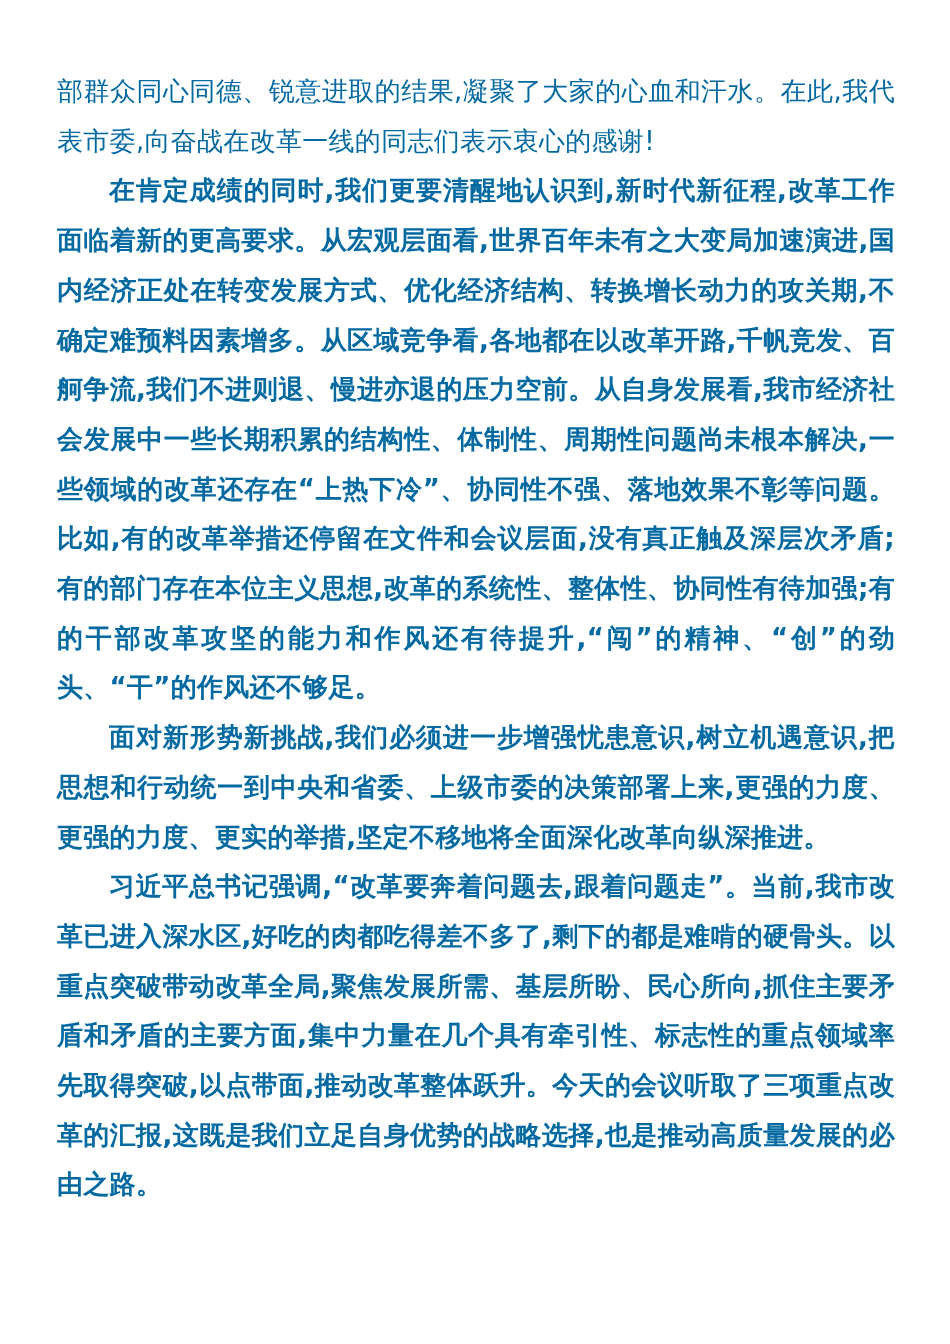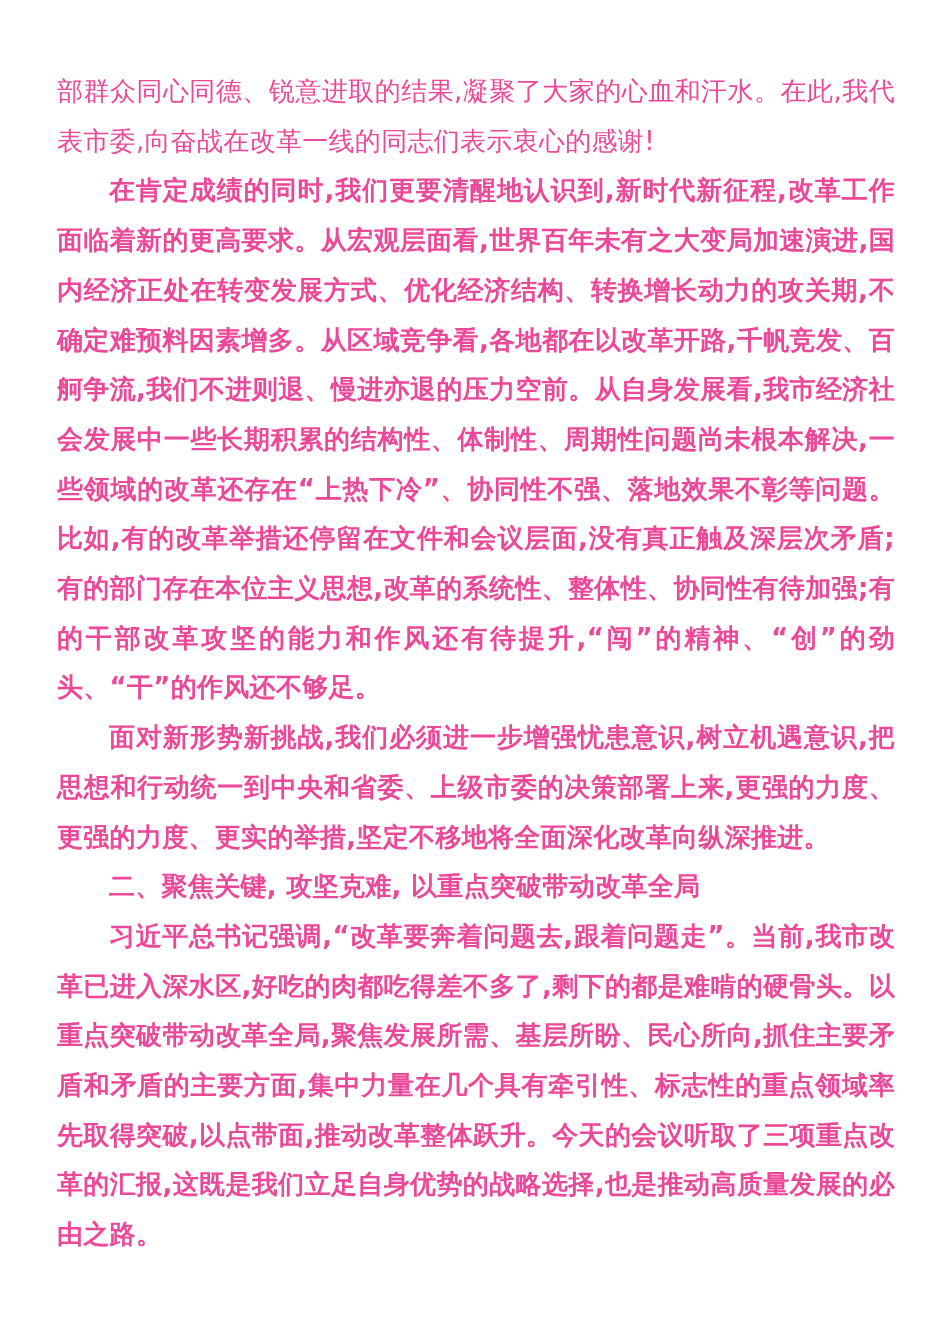--- a/index.html
+++ b/index.html
@@ -14,35 +14,34 @@
       position: relative;
     }
     .page {
       position: absolute;
       left: 57px;
       top: 67px;
       width: 838px;
       font-family: "DejaVu Sans", "Liberation Sans", sans-serif;
       font-size: 26px;
       line-height: 49.7px;
-      color: #ec4899;
+      color: #0369a1;
       letter-spacing: 0.3px;
     }
     .para {
       margin: 0;
       text-align: justify;
       text-align-last: left;
     }
     .indent {
       text-indent: 52px;
       font-weight: bold;
     }
   </style>
 </head>
 <body>
 
 <div class="page">
   <p class="para">部群众同心同德、锐意进取的结果,凝聚了大家的心血和汗水。在此,我代表市委,向奋战在改革一线的同志们表示衷心的感谢!</p>
   <p class="para indent">在肯定成绩的同时,我们更要清醒地认识到,新时代新征程,改革工作面临着新的更高要求。从宏观层面看,世界百年未有之大变局加速演进,国内经济正处在转变发展方式、优化经济结构、转换增长动力的攻关期,不确定难预料因素增多。从区域竞争看,各地都在以改革开路,千帆竞发、百舸争流,我们不进则退、慢进亦退的压力空前。从自身发展看,我市经济社会发展中一些长期积累的结构性、体制性、周期性问题尚未根本解决,一些领域的改革还存在“上热下冷”、协同性不强、落地效果不彰等问题。比如,有的改革举措还停留在文件和会议层面,没有真正触及深层次矛盾;有的部门存在本位主义思想,改革的系统性、整体性、协同性有待加强;有的干部改革攻坚的能力和作风还有待提升,“闯”的精神、“创”的劲头、“干”的作风还不够足。</p>
   <p class="para indent">面对新形势新挑战,我们必须进一步增强忧患意识,树立机遇意识,把思想和行动统一到中央和省委、上级市委的决策部署上来,更强的力度、更强的力度、更实的举措,坚定不移地将全面深化改革向纵深推进。</p>
-  <p class="para indent">二、聚焦关键, 攻坚克难, 以重点突破带动改革全局</p>
   <p class="para indent">习近平总书记强调,“改革要奔着问题去,跟着问题走”。当前,我市改革已进入深水区,好吃的肉都吃得差不多了,剩下的都是难啃的硬骨头。以重点突破带动改革全局,聚焦发展所需、基层所盼、民心所向,抓住主要矛盾和矛盾的主要方面,集中力量在几个具有牵引性、标志性的重点领域率先取得突破,以点带面,推动改革整体跃升。今天的会议听取了三项重点改革的汇报,这既是我们立足自身优势的战略选择,也是推动高质量发展的必由之路。</p>
 </div>
 
 </body></html>

